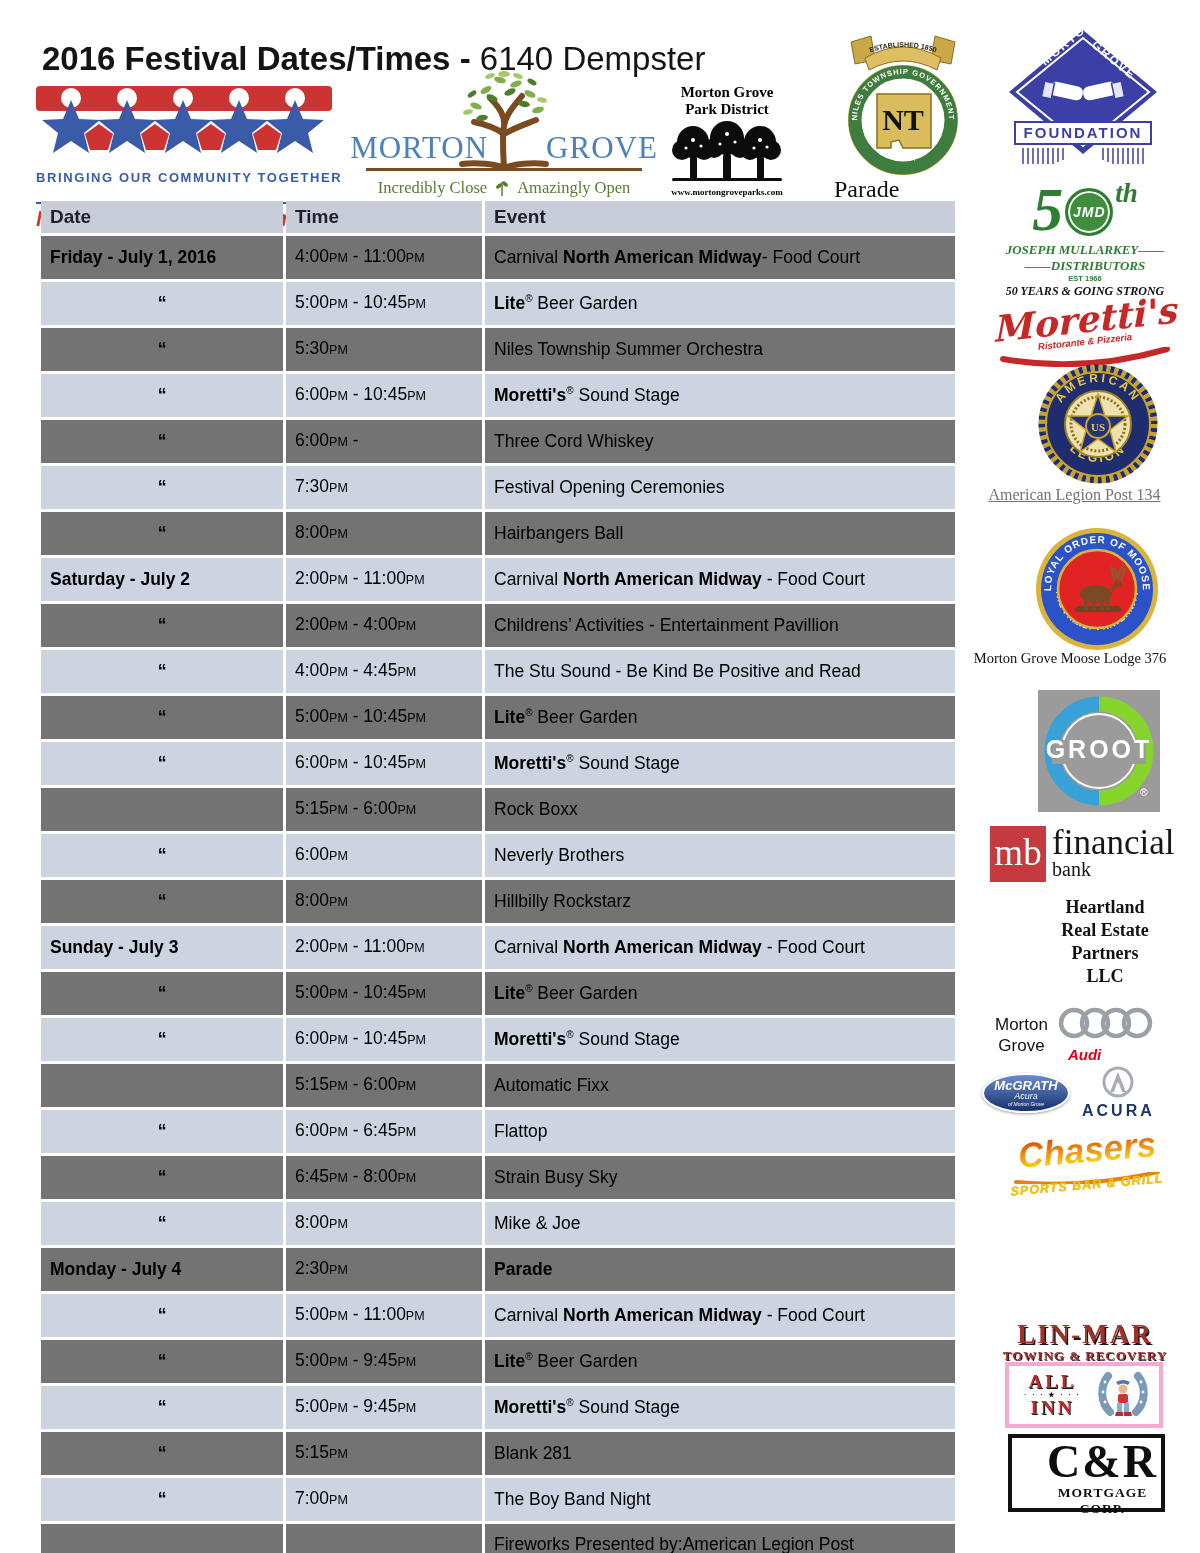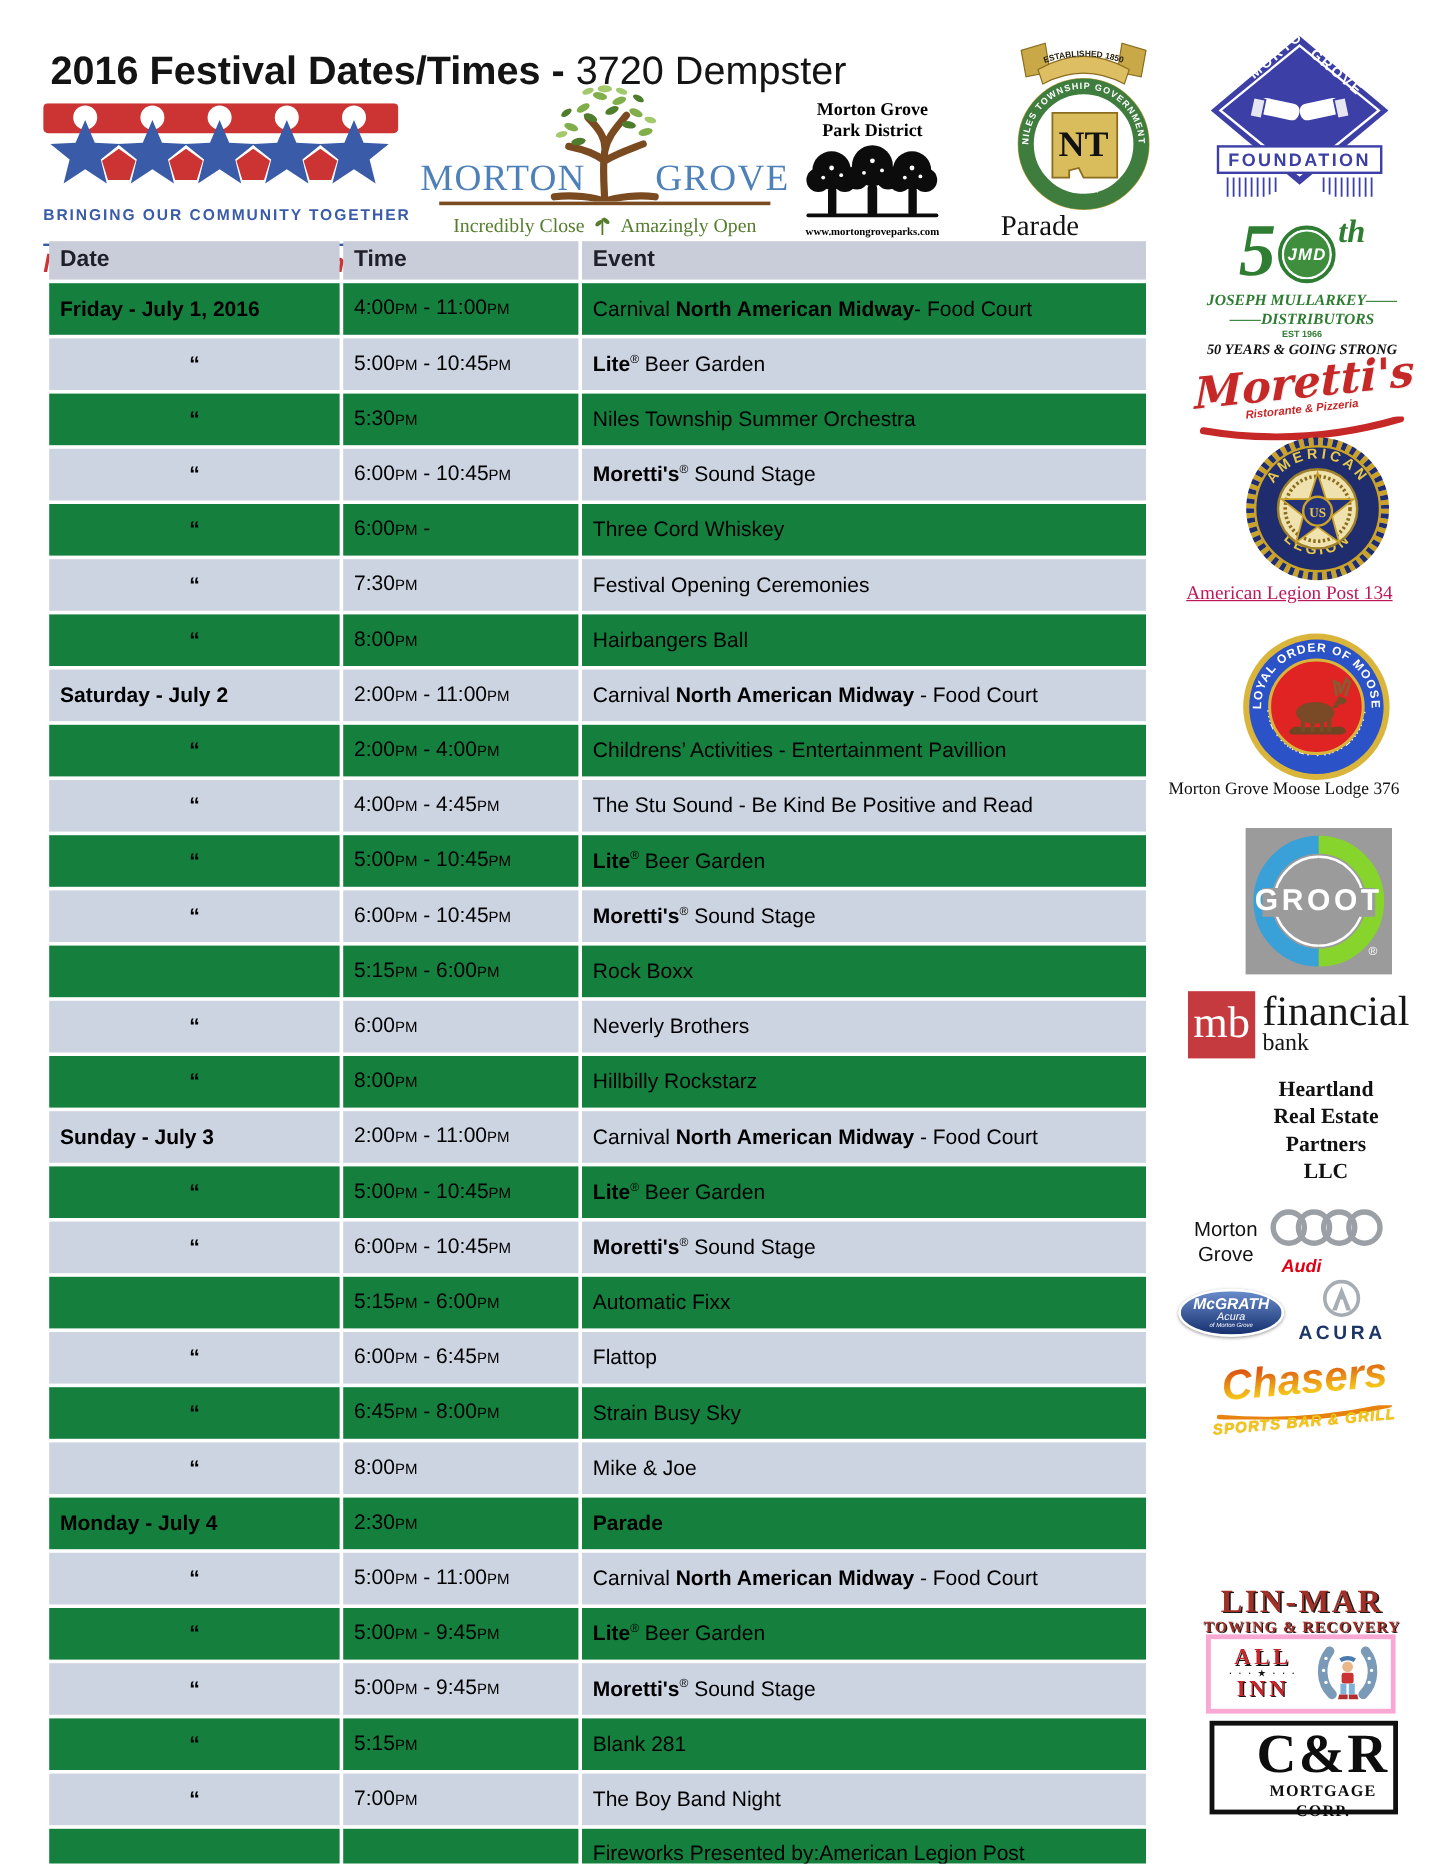--- a/index.html
+++ b/index.html
@@ -24,21 +24,21 @@
   .park-l { font-family:"Liberation Serif",serif; font-weight:bold; font-size:15px; line-height:17px; }
   .park-url { font-family:"Liberation Serif",serif; font-weight:bold; font-size:9px; margin-top:1px; }
 
   .ntseal { position:absolute; left:841px; top:30px; width:124px; }
   .parade-sponsor { position:absolute; left:834px; top:176px; width:138px; text-align:left; font-family:"Liberation Serif",serif; font-size:24px; color:#111; }
 
   
   table.sched { position:absolute; left:38px; top:198px; width:920px; border-collapse:separate; border-spacing:3px; table-layout:fixed; }
   table.sched th { background:#c8cdd9; color:#20202a; text-align:left; font-size:19px; font-weight:bold; padding:5px 9px; height:32px; }
   table.sched td { padding:9px 9px; font-size:17.5px; color:#000; vertical-align:middle; line-height:23px; }
-  tr.light td { background:#15803d; }
+  tr.light td { background:#737373; }
   tr.dark td  { background:#ccd3e1; }
   td.date-day { font-weight:bold; }
   td.date-ditto { text-align:center; font-weight:bold; font-size:19px; }
   td.time { font-size:17px; }
   .pm { font-size:12.5px; }
   .b { font-weight:bold; }
   sup.reg { font-size:10px; vertical-align:super; line-height:0; }
 
   
   .foundation { position:absolute; left:1003px; top:26px; width:160px; }
@@ -49,21 +49,21 @@
   .mul-th { font-family:"Liberation Serif",serif; font-style:italic; font-weight:bold; font-size:27px; }
   .mul-l1 { font-family:"Liberation Serif",serif; font-style:italic; font-weight:bold; font-size:13px; margin-top:2px; }
   .mul-est { font-size:7.5px; font-weight:bold; }
   .mul-l3 { font-family:"Liberation Serif",serif; font-style:italic; font-weight:bold; font-size:12px; color:#111; margin-top:1px; }
 
   .morettis { position:absolute; left:995px; top:298px; width:180px; text-align:center; }
   .mor-name { display:inline-block; font-family:"DejaVu Serif",serif; font-style:italic; font-weight:bold; font-size:36px; color:#c62828; transform:rotate(-6deg) skewX(-6deg); text-shadow:1px 1px 0 #eee; }
   .mor-sub { font-style:italic; font-weight:bold; font-size:9.5px; color:#c62828; transform:rotate(-6deg); margin-top:-4px; }
 
   .legion { position:absolute; left:1038px; top:364px; width:120px; }
-  .legion-cap { position:absolute; left:982px; top:486px; width:185px; text-align:center; font-family:"Liberation Serif",serif; font-size:16px; text-decoration:underline; color:#be185d; }
+  .legion-cap { position:absolute; left:982px; top:486px; width:185px; text-align:center; font-family:"Liberation Serif",serif; font-size:16px; text-decoration:underline; color:#737373; }
   .moose { position:absolute; left:1034px; top:526px; width:126px; }
   .moose-cap { position:absolute; left:970px; top:650px; width:200px; text-align:center; font-family:"Liberation Serif",serif; font-size:14.5px; color:#111; }
 
   .groot { position:absolute; left:1038px; top:690px; width:122px; height:122px; background:#9b9b9b; }
   .mbfin { position:absolute; left:990px; top:826px; width:190px; display:flex; align-items:flex-start; }
   .mb-sq { width:56px; height:56px; background:#c53a3e; color:#fff; font-family:"Liberation Serif",serif; font-size:37px; display:flex; align-items:center; justify-content:center; padding-bottom:4px; }
   .mb-right { margin-left:6px; font-family:"Liberation Serif",serif; color:#161616; }
   .mb-fin { font-size:35px; line-height:33px; }
   .mb-bank { font-size:20px; line-height:20px; }
 
@@ -100,21 +100,21 @@
   .crbox { position:absolute; left:1008px; top:1434px; width:157px; height:78px; background:#fff; border:4px solid #111; text-align:center; font-family:"Liberation Serif",serif; color:#0d0d0d;padding-left:32px; }
   .cr-name { font-size:46px; font-weight:bold; line-height:46px; letter-spacing:2px; margin-top:1px; }
   .cr-sub { font-size:13.5px; font-weight:bold; letter-spacing:1px; }
 </style>
 </head>
 <body>
 
 <div class="page">
 
   <div class="title">
-    <span>2016 Festival Dates/Times - </span><span class="reg">3720 Dempster</span>
+    <span>2016 Festival Dates/Times - </span><span class="reg">6140 Dempster</span>
   </div>
 
   <div class="mgdays">
     <svg width="296" height="78" viewBox="0 0 296 78">
       <rect x="0" y="0" width="296" height="25" rx="4" fill="#cc3333"></rect>
       <g fill="#ffffff">
         <circle cx="35" cy="12" r="10"></circle>
           <circle cx="91" cy="12" r="10"></circle>
           <circle cx="147" cy="12" r="10"></circle>
           <circle cx="203" cy="12" r="10"></circle>

